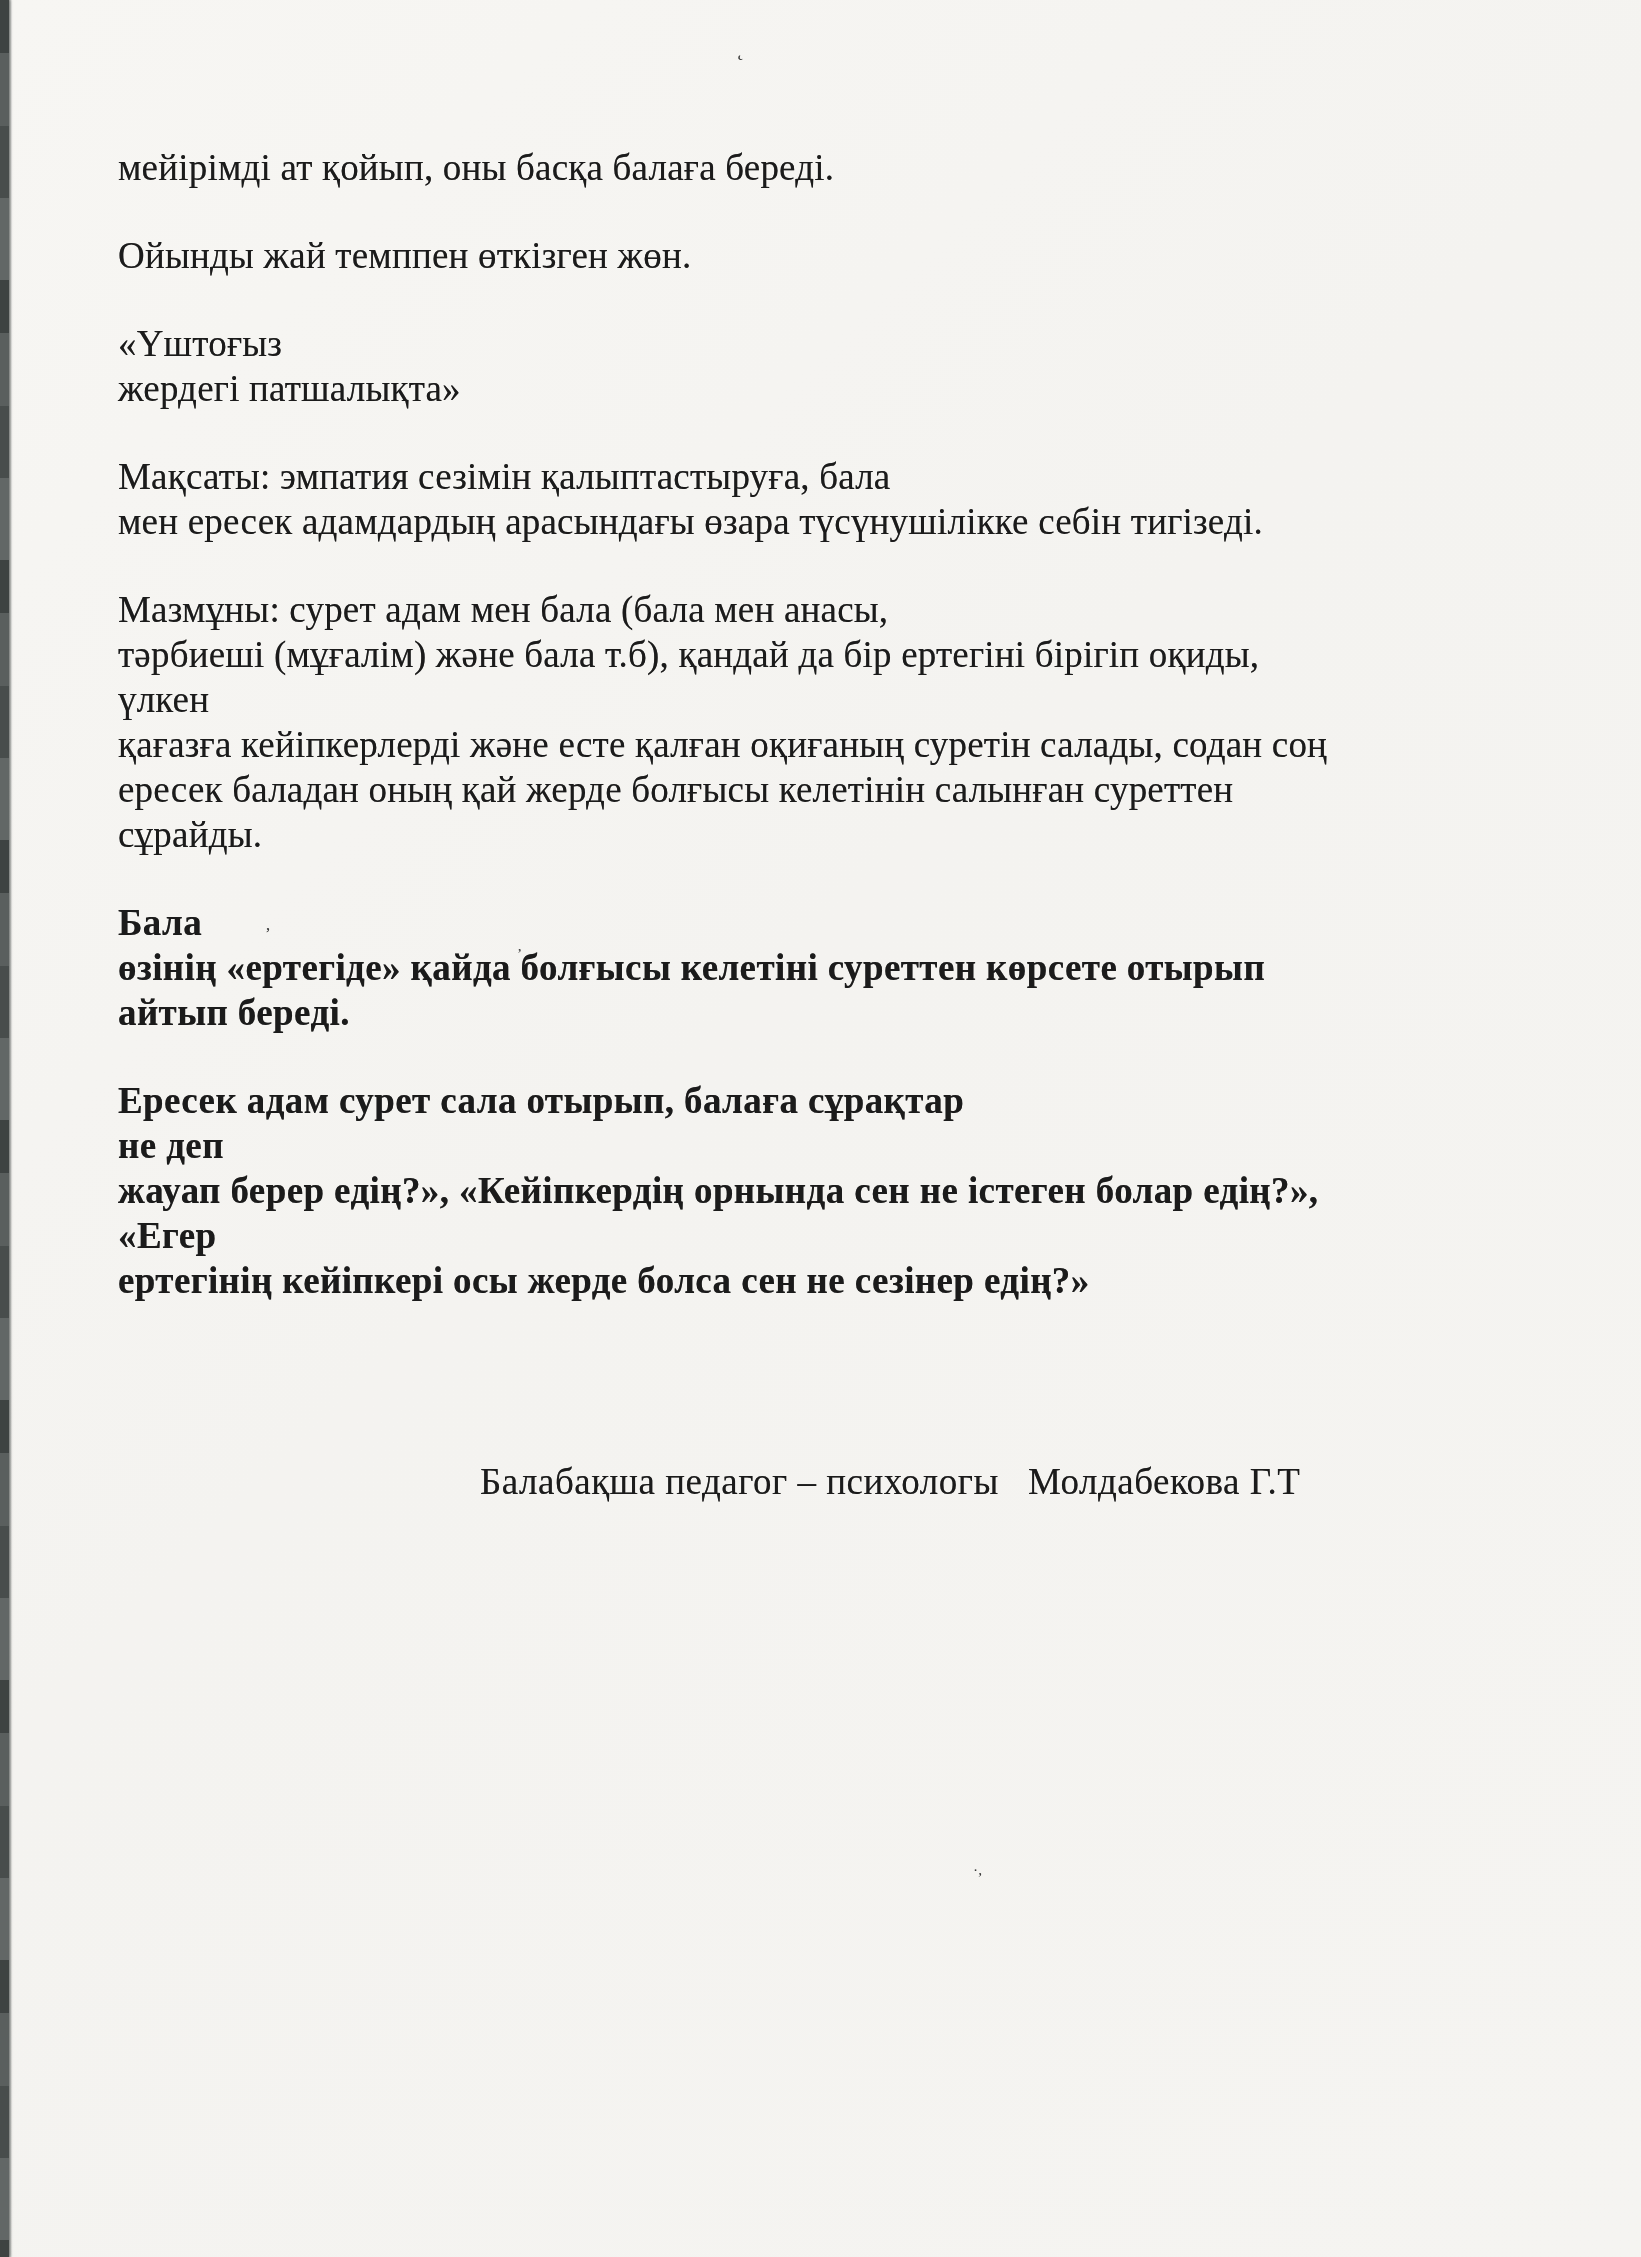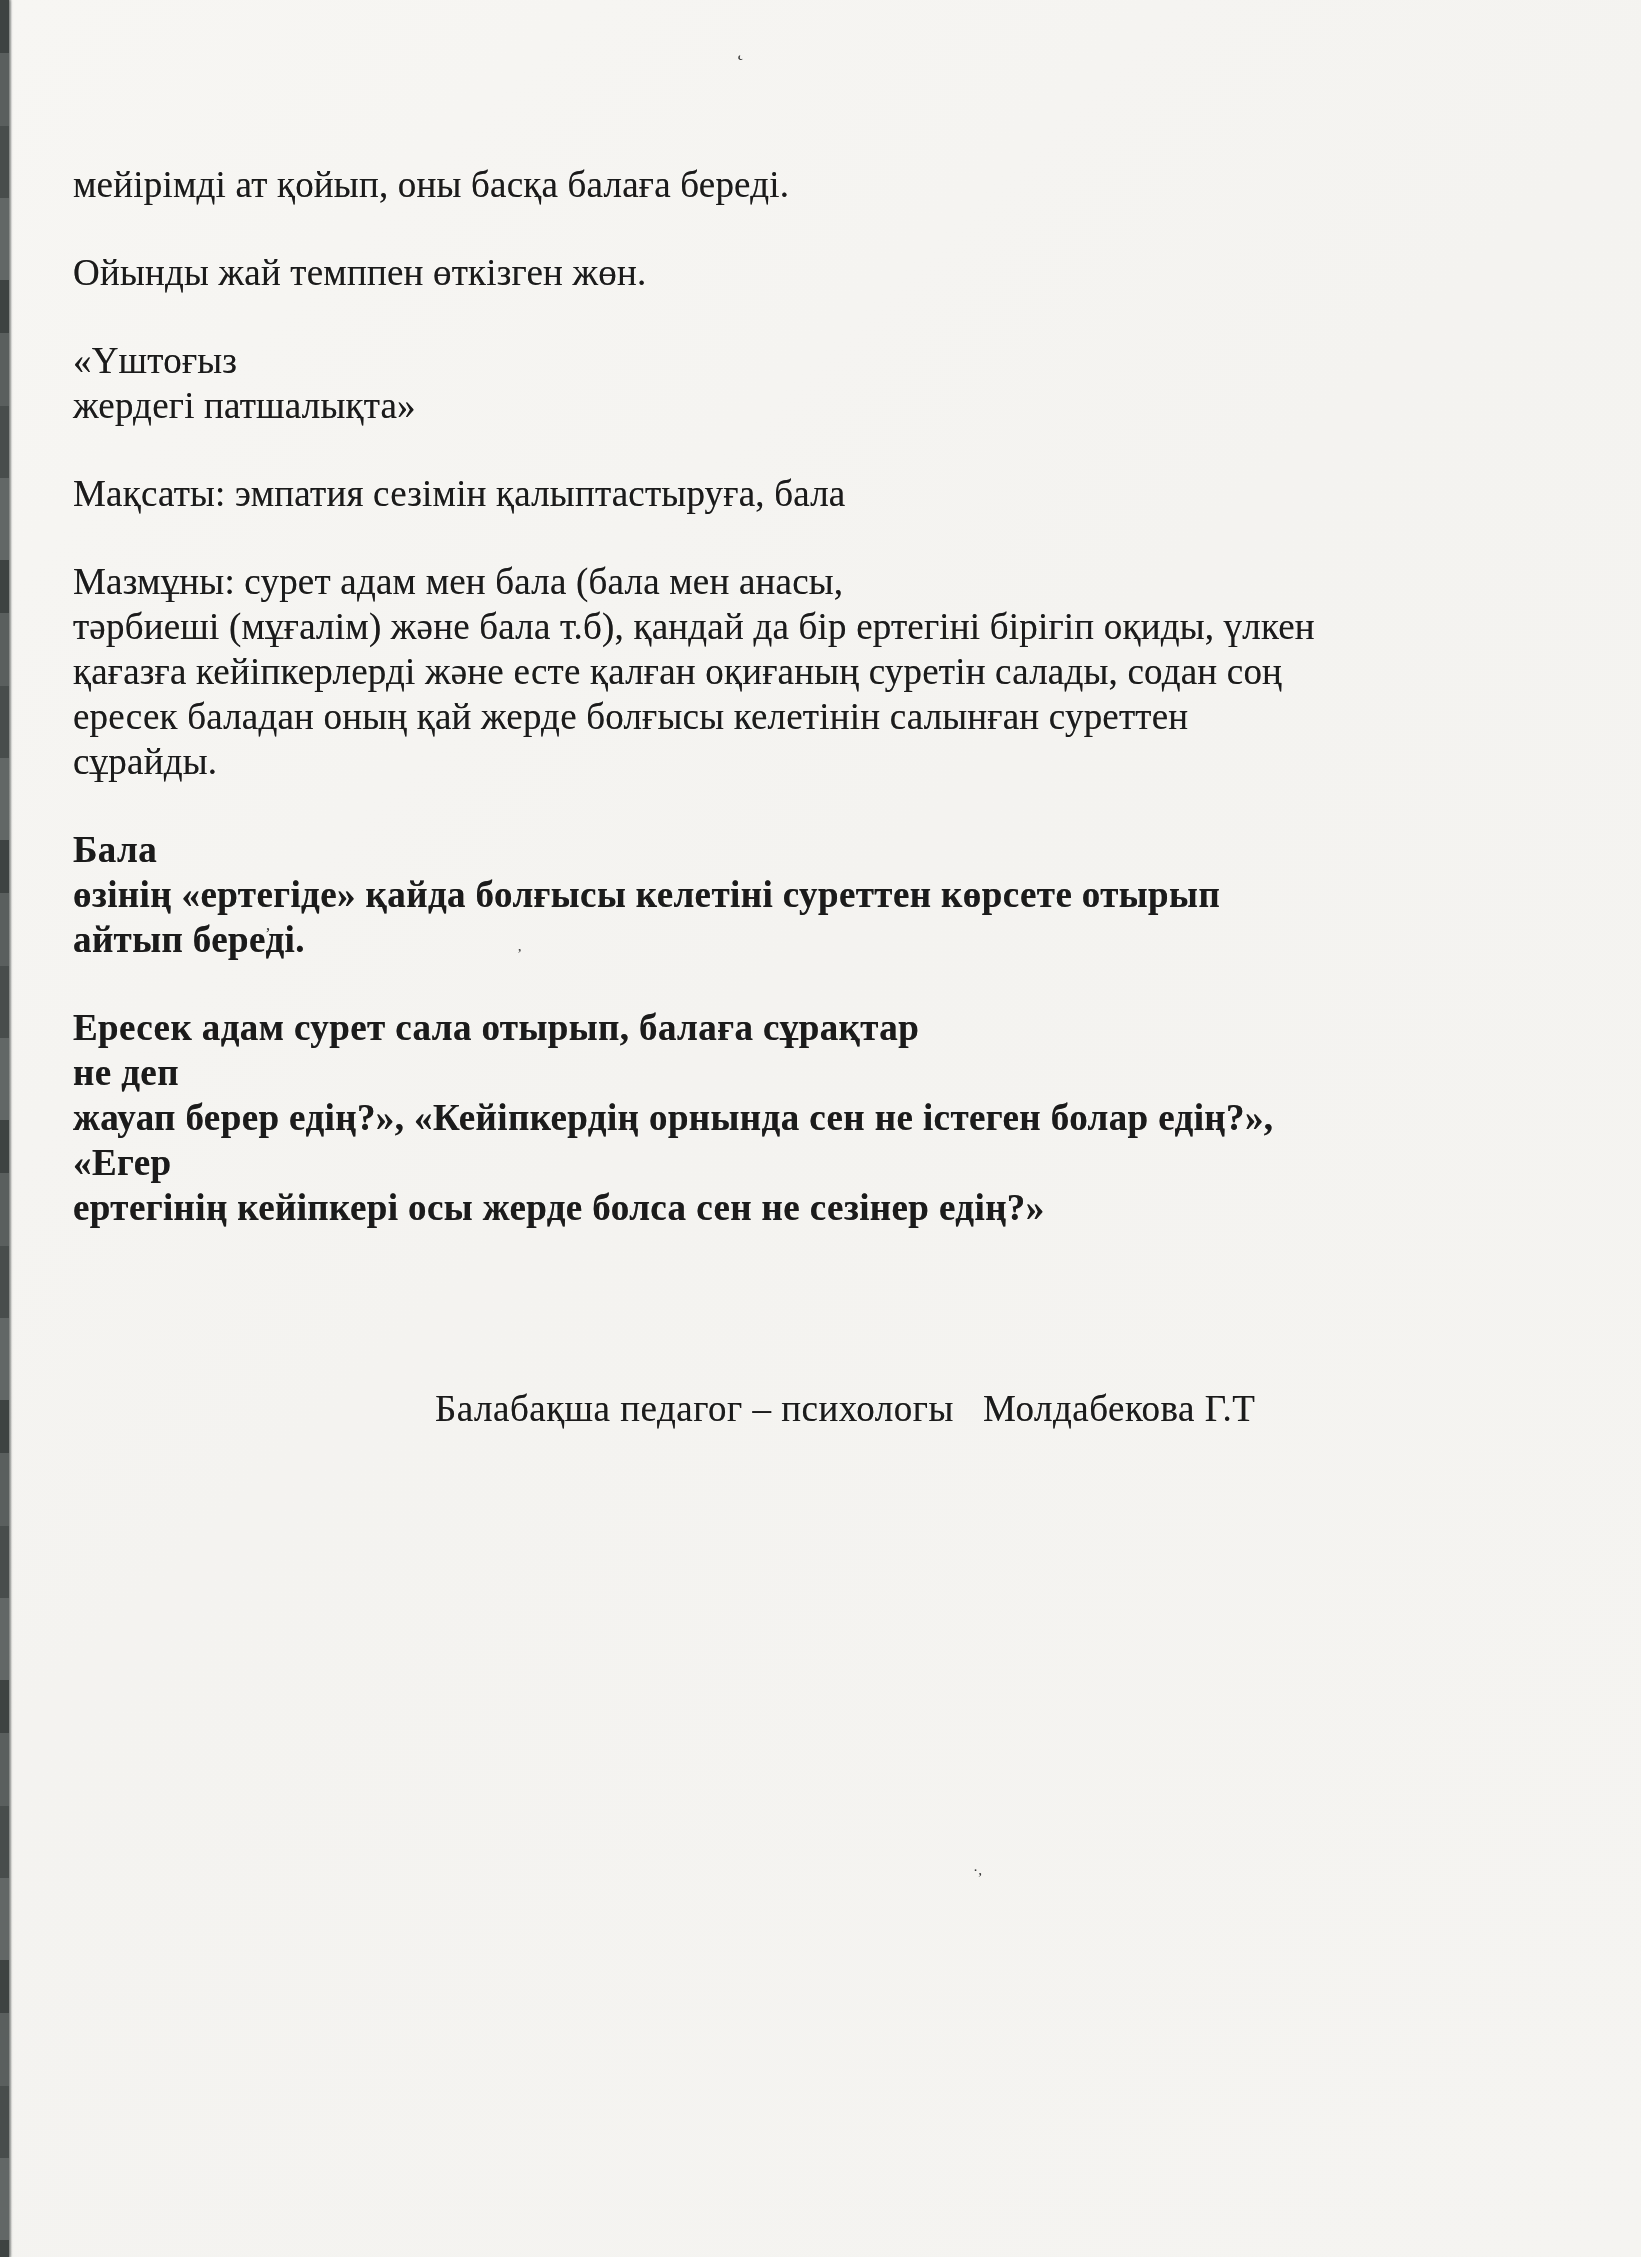--- a/index.html
+++ b/index.html
@@ -36,24 +36,24 @@
     position: absolute;
     right: -2.9px;
     top: 0;
     width: 2.9px;
     height: 100%;
     background: linear-gradient(90deg, rgba(80,85,84,0.55), rgba(80,85,84,0));
   }
   .content {
     position: absolute;
     left: 0;
-    top: 17px;
+    top: 0;
     width: 1444px;
     box-sizing: border-box;
-    padding: 145px 116px 0 73px;
+    padding: 145px 116px 0 118px;
   }
   .para {
     margin: 0 0 43px 0;
     font-size: 37px;
     line-height: 45px;
     letter-spacing: 0.2px;
     text-shadow: 0 0 0.6px rgba(20,20,20,0.55);
   }
   .para.bold {
     font-weight: bold;
@@ -94,20 +94,21 @@
         </p>
         <p class="para regular">
           <span class="line">Ойынды жай темппен өткізген жөн.</span>
         </p>
         <p class="para regular">
           <span class="line">«Үштоғыз</span>
           <span class="line">жердегі патшалықта»</span>
         </p>
         <p class="para regular">
           <span class="line">Мақсаты: эмпатия сезімін қалыптастыруға, бала</span>
+          <span class="line">мен ересек адамдардың арасындағы өзара түсүнушілікке себін тигізеді.</span>
         </p>
         <p class="para regular">
           <span class="line">Мазмұны: сурет адам мен бала (бала мен анасы,</span>
           <span class="line">тәрбиеші (мұғалім) және бала т.б), қандай да бір ертегіні бірігіп оқиды, үлкен</span>
           <span class="line">қағазға кейіпкерлерді және есте қалған оқиғаның суретін салады, содан соң</span>
           <span class="line">ересек баладан оның қай жерде болғысы келетінін салынған суреттен</span>
           <span class="line">сұрайды.</span>
         </p>
         <p class="para bold">
           <span class="line">Бала</span>

